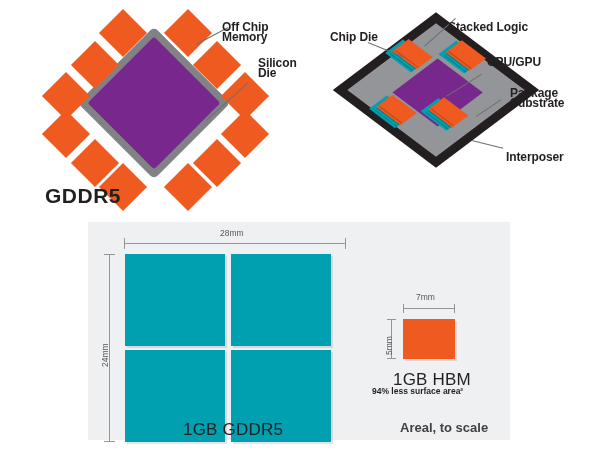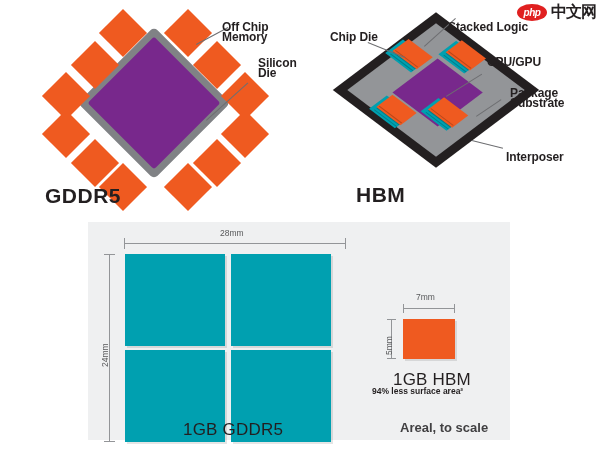--- a/index.html
+++ b/index.html
@@ -107,24 +107,20 @@
     display:flex;align-items:center;justify-content:center;
     letter-spacing:-0.5px;
   }
   .wm-cn{font-size:16px;font-weight:bold;color:#231f20;letter-spacing:-1px;}
 </style>
 </head>
 <body>
 
 <div class="stage">
 
-  <div class="wm">
-    <div class="wm-badge">php</div>
-    <div class="wm-cn">中文网</div>
-  </div>
 
   <div class="abs" style="left:0;top:0;width:300px;height:215px;">
 
     <div class="die-outer" style="left:100px;top:49px;">
       <div class="die-inner"></div>
     </div>
 
     <div class="dia" style="left:106px;top:16px;"></div>
     <div class="dia" style="left:171px;top:16px;"></div>
     <div class="dia" style="left:78px;top:48px;"></div>
@@ -180,21 +176,20 @@
     <div class="leader" style="left:176px;top:116px;width:30px;transform:rotate(-34deg);"></div>
     <div class="leader" style="left:172px;top:140px;width:32px;transform:rotate(14deg);"></div>
 
     <div class="callout" style="left:30px;top:32px;">Chip Die</div>
     <div class="callout" style="left:148px;top:22px;">Stacked Logic</div>
     <div class="callout" style="left:187px;top:57px;">CPU/GPU</div>
     <div class="callout" style="left:210px;top:88px;">Package
 Substrate</div>
     <div class="callout" style="left:206px;top:152px;">Interposer</div>
 
-    <div class="fam-title" style="left:42px;top:183px;">HBM</div>
   </div>
 
   <div class="panel">
 
     <div class="dimline" style="left:36px;top:21px;width:222px;height:1px;"></div>
     <div class="dimline" style="left:36px;top:16px;width:1px;height:11px;"></div>
     <div class="dimline" style="left:257px;top:16px;width:1px;height:11px;"></div>
     <div class="dimlabel" style="left:132px;top:6px;">28mm</div>
 
     <div class="dimline" style="left:21px;top:32px;width:1px;height:188px;"></div>

